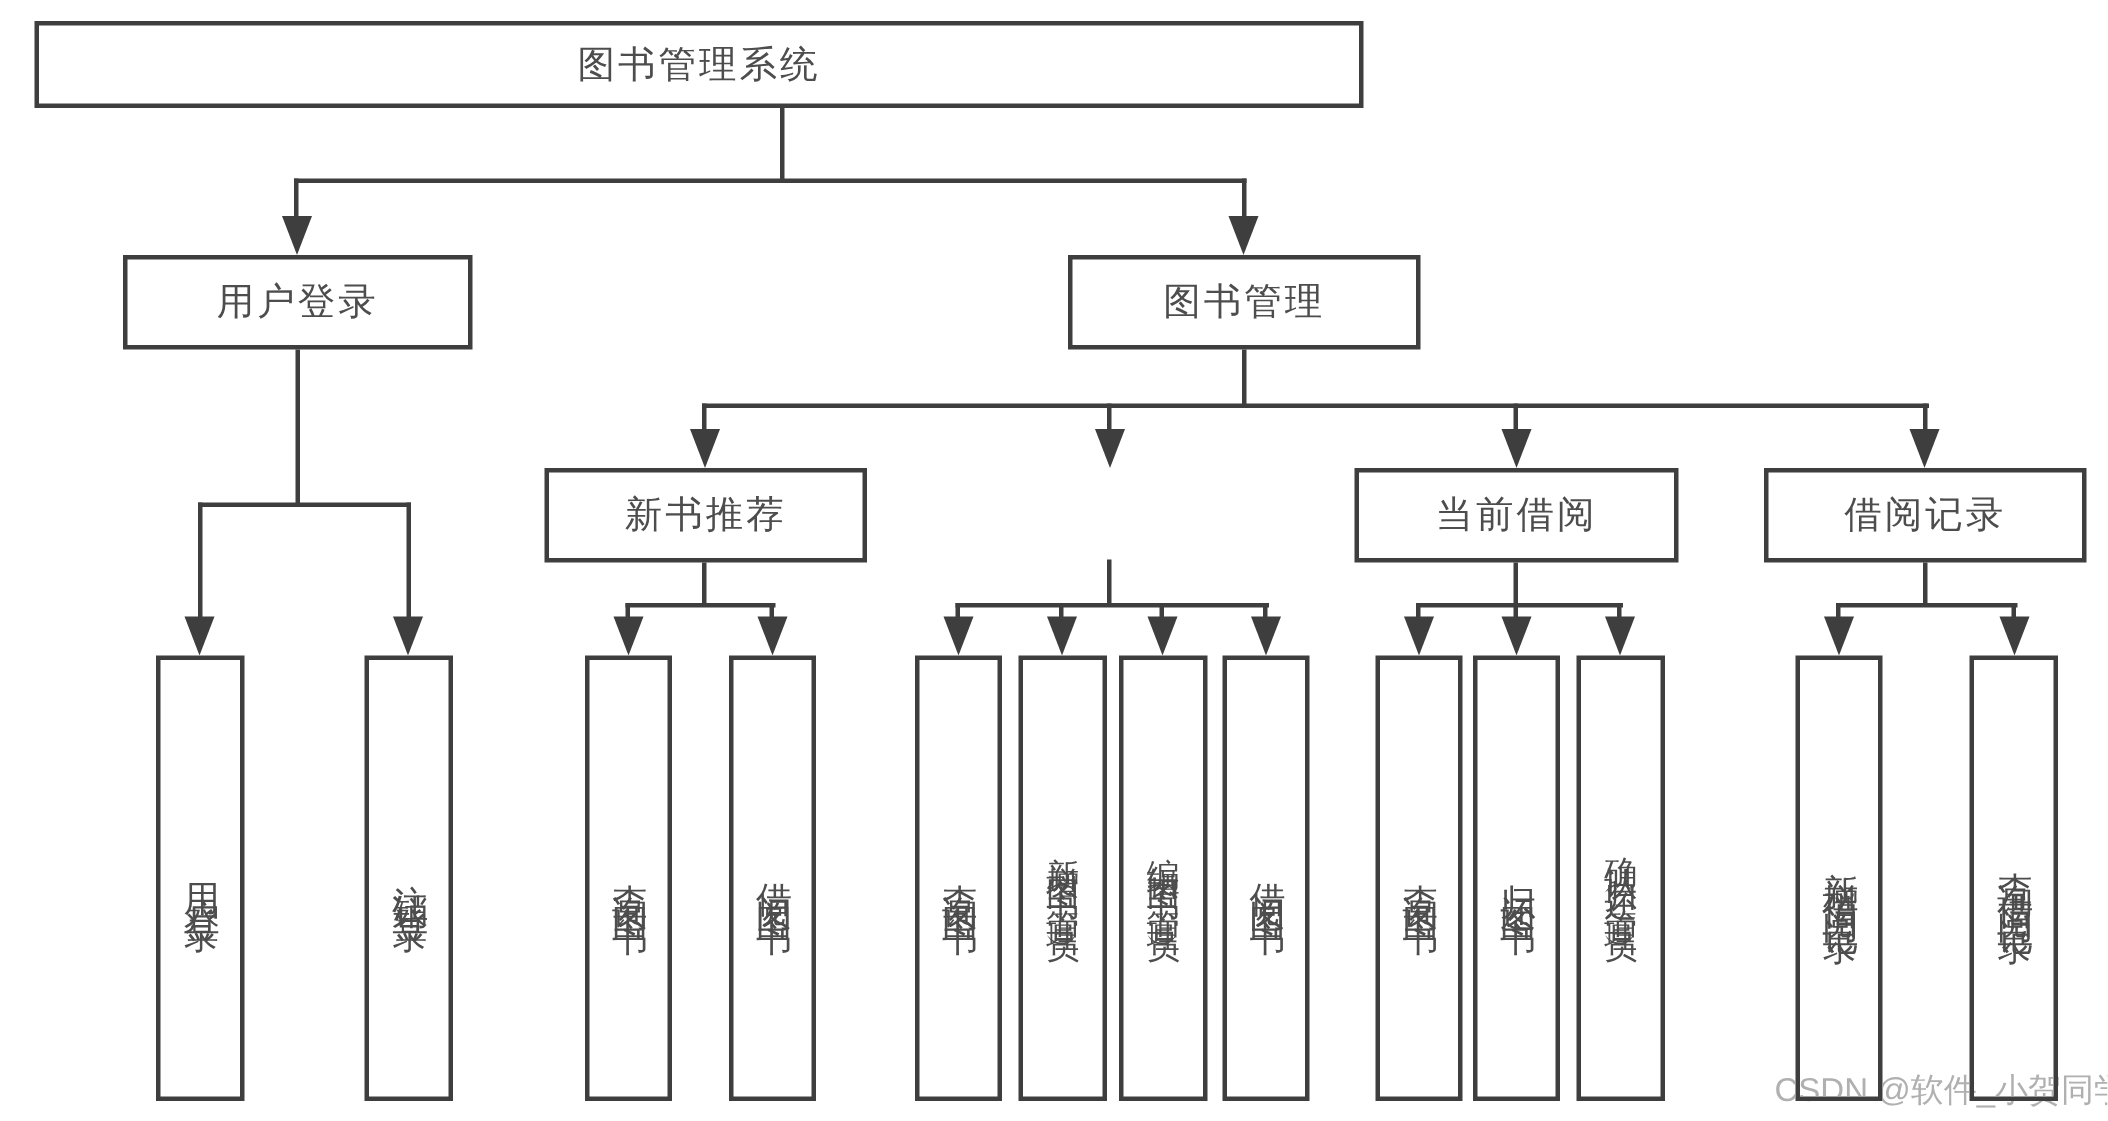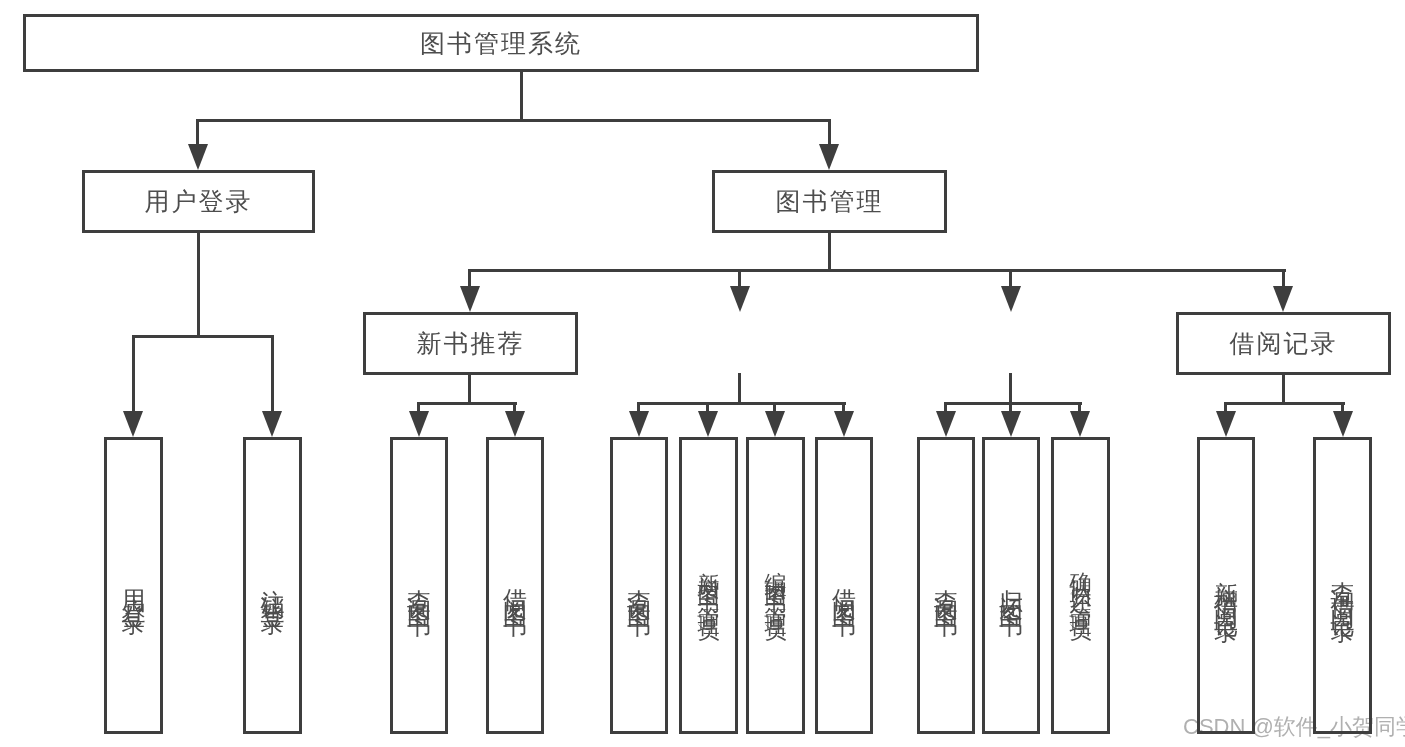--- a/index.html
+++ b/index.html
@@ -110,26 +110,27 @@
   <div class="arrow" style="left:1001px;top:411px"></div>
   <div class="arrow" style="left:1070px;top:411px"></div>
 
   <div class="vline" style="left:1282px;top:373px;height:31px"></div>
   <div class="hline" style="left:1224px;top:402px;width:121px"></div>
   <div class="vline" style="left:1224px;top:402px;height:12px"></div>
   <div class="vline" style="left:1341px;top:402px;height:12px"></div>
   <div class="arrow" style="left:1216px;top:411px"></div>
   <div class="arrow" style="left:1333px;top:411px"></div>
 
-  <div class="node h" style="left:23px;top:14px;width:956px;height:58px">图书管理系统</div>
+  <div class="node h" style="left:23px;top:14px;width:886px;height:58px">图书管理系统</div>
 
   <div class="node h" style="left:82px;top:170px;width:233px;height:63px">用户登录</div>
   <div class="node h" style="left:363px;top:312px;width:215px;height:63px">新书推荐</div>
 
   <div class="node h" style="left:712px;top:170px;width:235px;height:63px">图书管理</div>
+  <div class="node h" style="left:903px;top:312px;width:216px;height:63px">当前借阅</div>
   <div class="node h" style="left:1176px;top:312px;width:215px;height:63px">借阅记录</div>
 
   <div class="node v" style="left:104px;top:437px;width:59px;height:297px">用户登录</div>
   <div class="node v" style="left:243px;top:437px;width:59px;height:297px">注销登录</div>
 
   <div class="node v" style="left:390px;top:437px;width:58px;height:297px">查询图书</div>
   <div class="node v" style="left:486px;top:437px;width:58px;height:297px">借阅图书</div>
 
   <div class="node v" style="left:610px;top:437px;width:58px;height:297px">查询图书</div>
   <div class="node v small" style="left:679px;top:437px;width:59px;height:297px">新增图书（管理员）</div>

